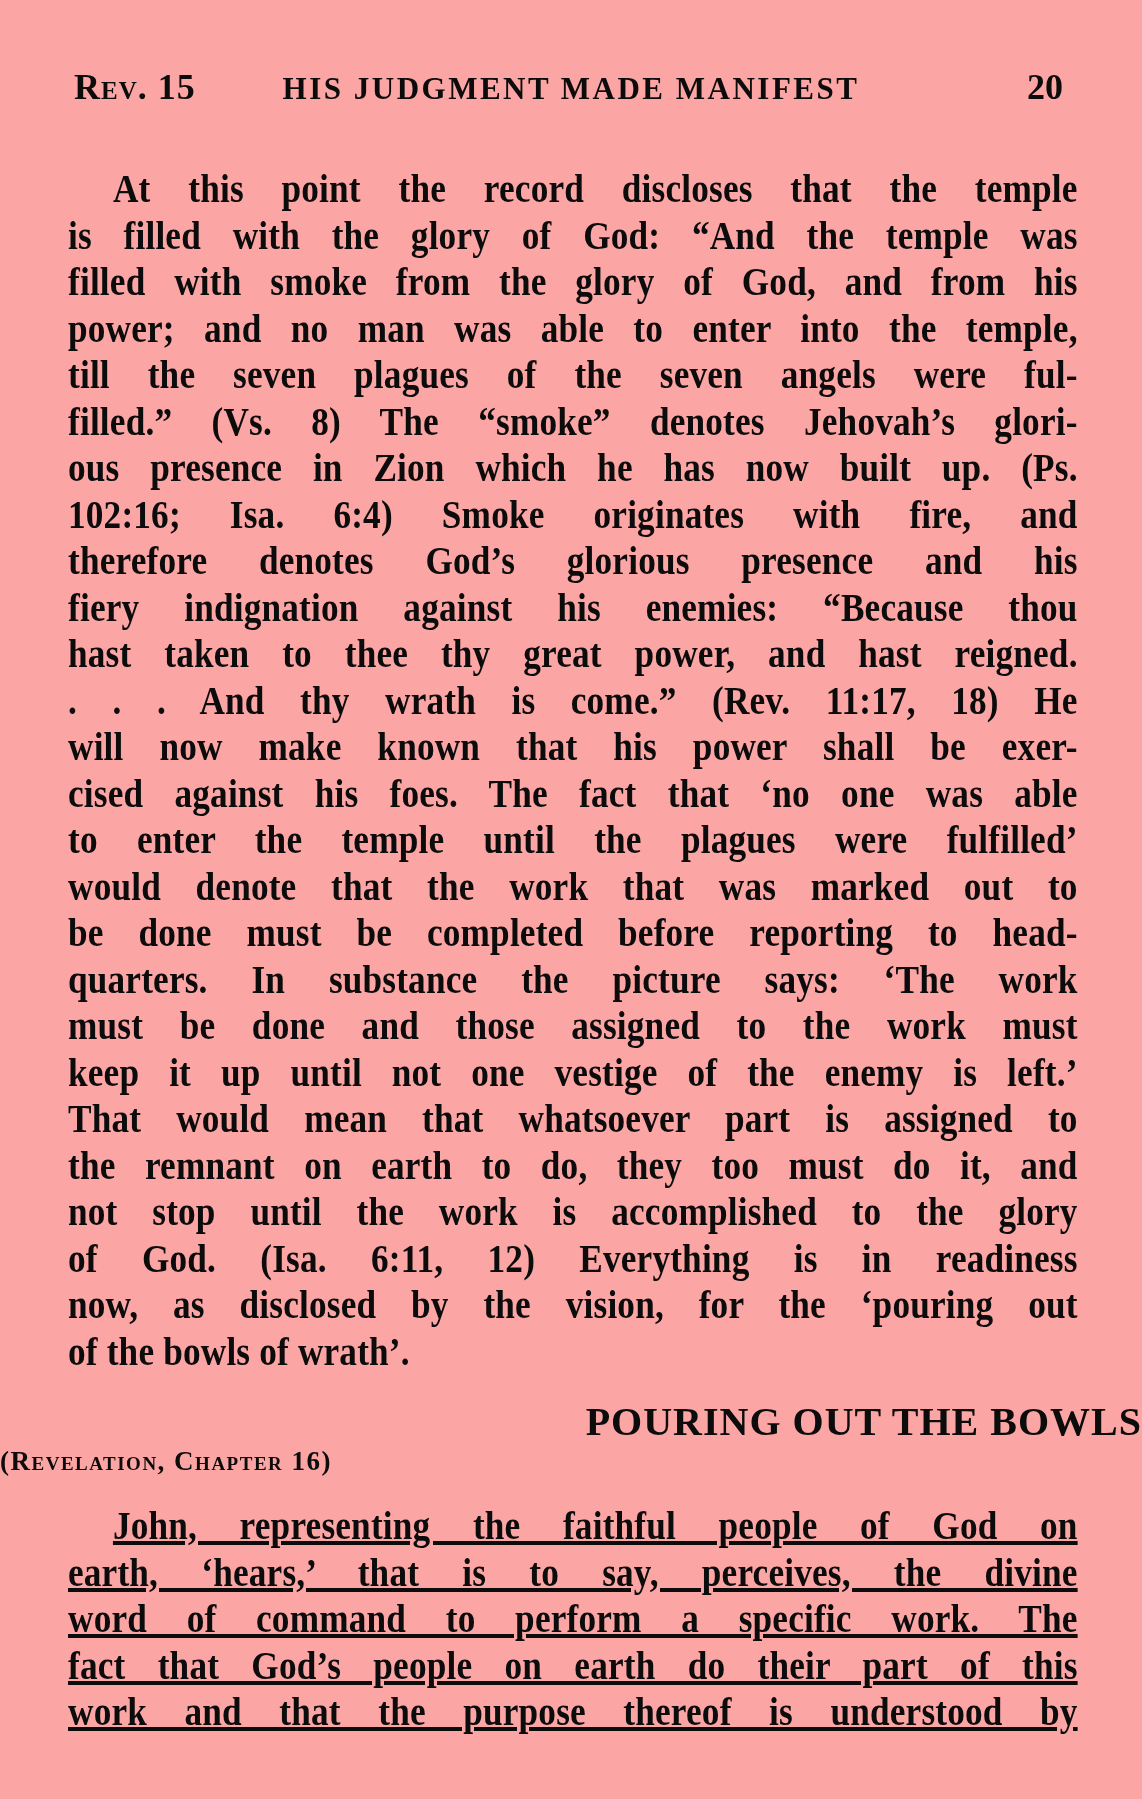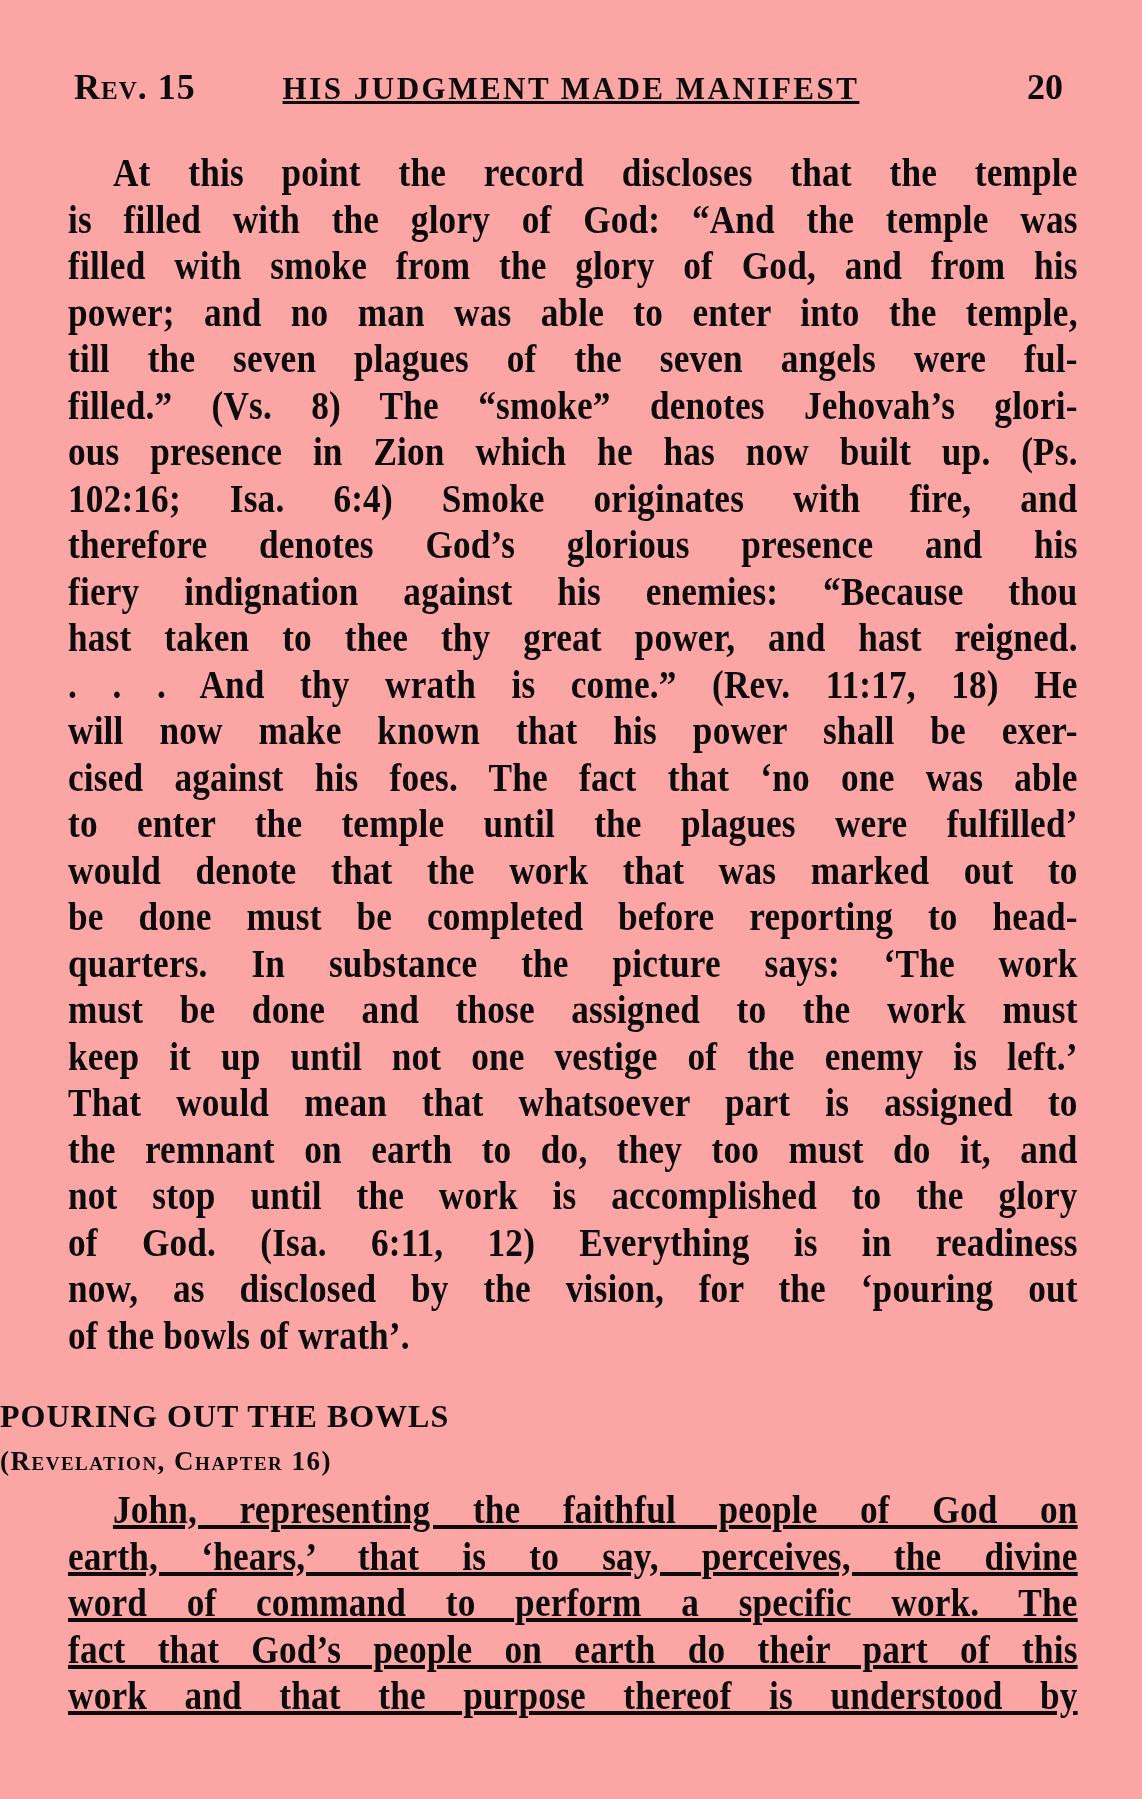--- a/index.html
+++ b/index.html
@@ -30,34 +30,34 @@
   .h-center {
     position: absolute;
     top: 71px;
     left: 0;
     right: 0;
     text-align: center;
     font-size: 31px;
     font-weight: 700;
     letter-spacing: 2.5px;
     white-space: nowrap;
-    text-decoration: underline;
   }
   .h-right {
     position: absolute;
     top: 66px;
     right: 79px;
     font-size: 36px;
     font-weight: 700;
   }
   
   .para {
     position: absolute;
     left: 68px;
     width: 1010px;
+    margin-top: 16px;
   }
   .para1 { top: 150px; }
   .para2 { top: 1487px; text-decoration: underline; }
   .line {
     width: 1146px;
     transform: scaleX(0.881);
     transform-origin: 0 50%;
     font-size: 40px;
     font-weight: 700;
     line-height: 46.5px;
@@ -69,22 +69,22 @@
   .line.indent { text-indent: 51px; }
   .line.end {
     text-align: left;
     text-align-last: left;
   }
   .section-heading {
     position: absolute;
     top: 1398px;
     left: 0;
     right: 0;
-    text-align: left;
-    font-size: 32px;
+    text-align: right;
+    font-size: 40px;
     font-weight: 700;
     letter-spacing: 1px;
     white-space: nowrap;
   }
   .section-subheading {
     position: absolute;
     top: 1446px;
     left: 0;
     right: 0;
     text-align: left;

